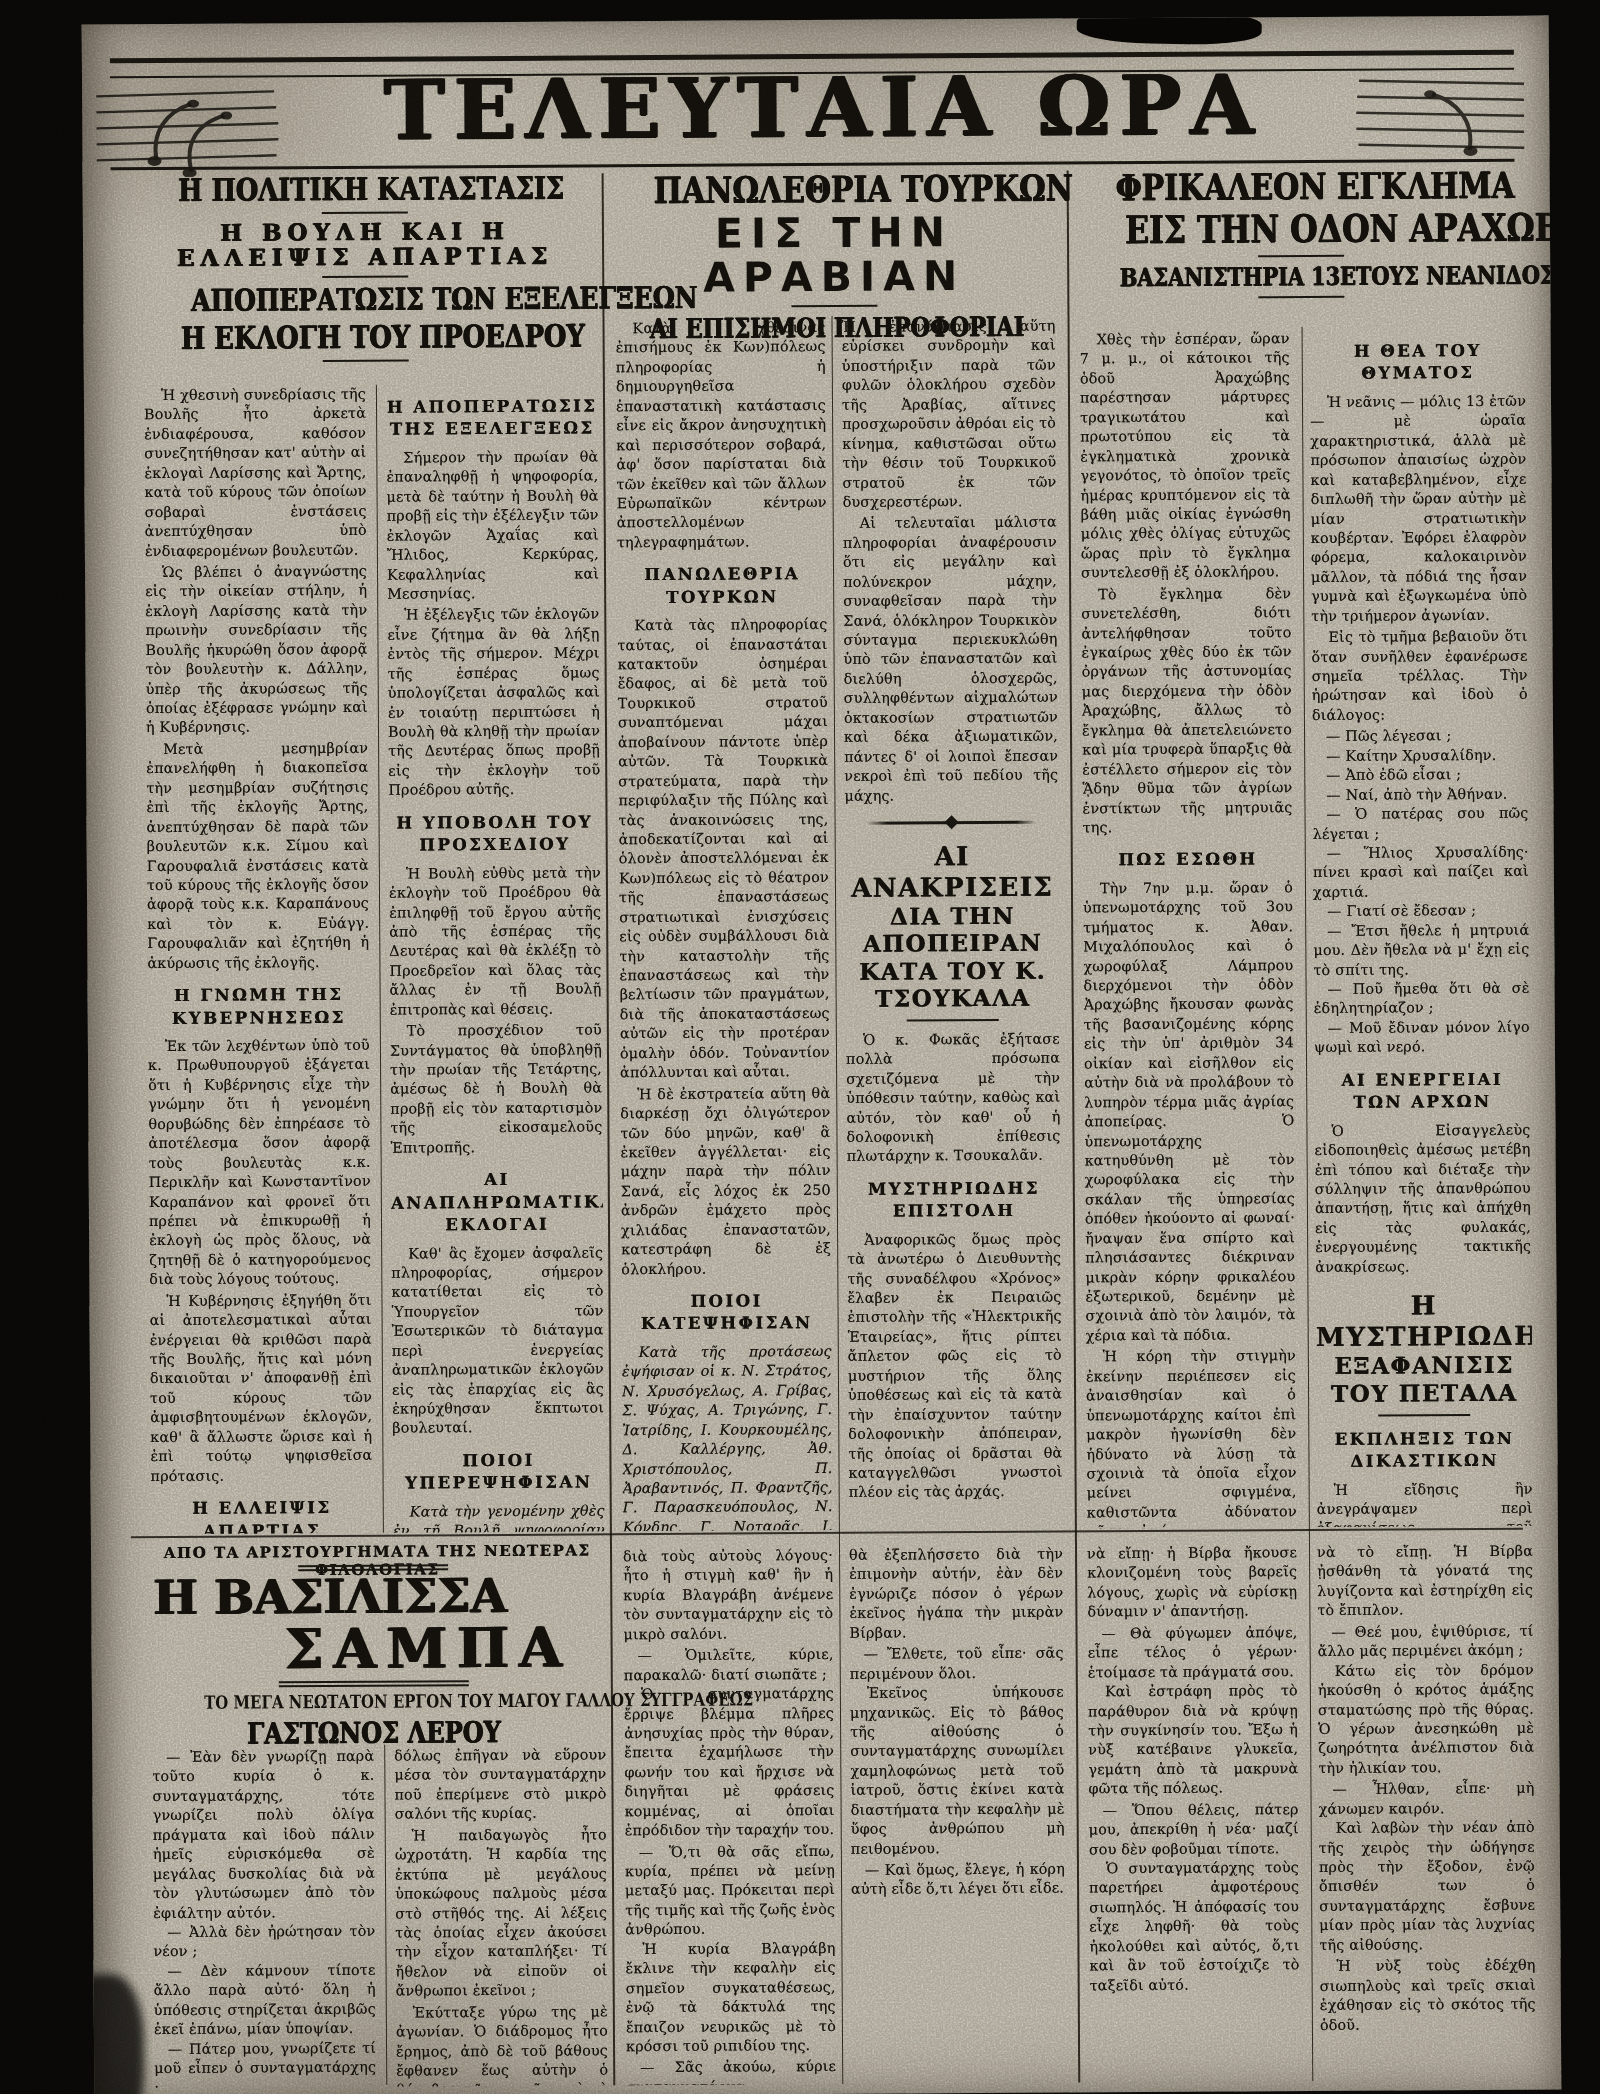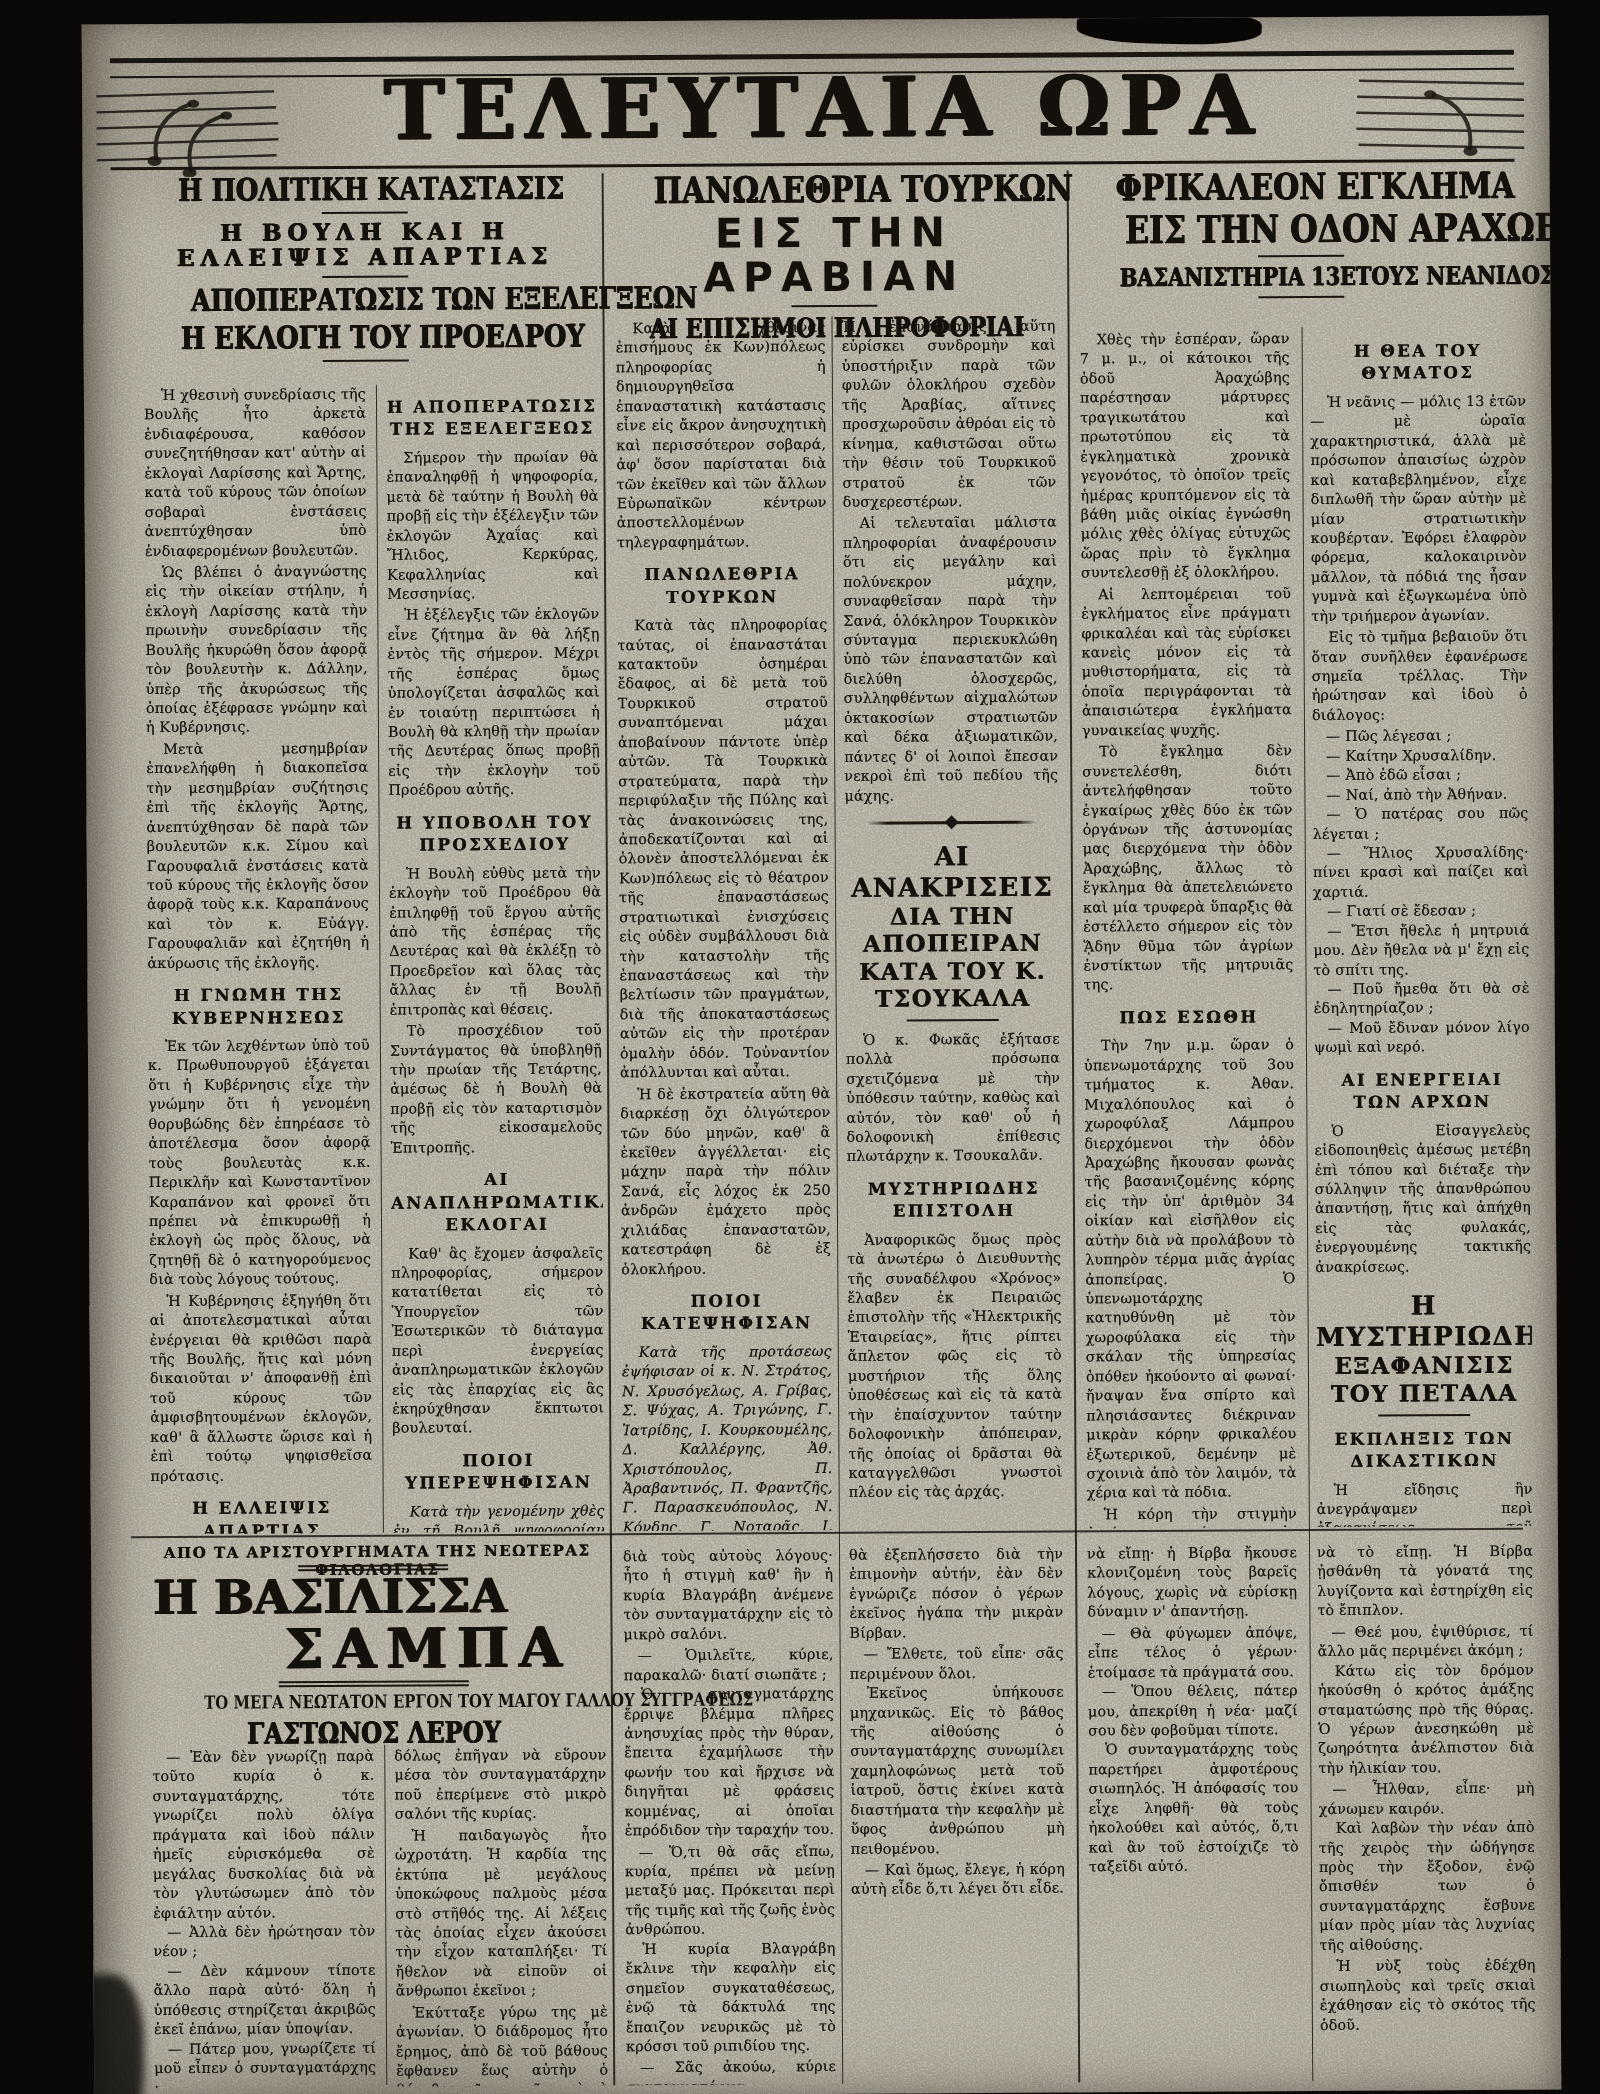--- a/index.html
+++ b/index.html
@@ -174,21 +174,20 @@
 
   <div style="position:absolute;left:992px;top:150px;width:452px;text-align:center;">
     <div class="hdrline head-slab" style="font-size:36px;"><span class="cond fat">ΦΡΙΚΑΛΕΟΝ ΕΓΚΛΗΜΑ</span></div>
     <div class="hdrline head-slab" style="font-size:38px;margin-top:2px;"><span class="cond fat">ΕΙΣ ΤΗΝ ΟΔΟΝ ΑΡΑΧΩΒΗΣ</span></div>
     <div class="mini-rule"></div>
     <div class="hdrline head-slab" style="font-size:25px;"><span class="cond fat">ΒΑΣΑΝΙΣΤΗΡΙΑ 13ΕΤΟΥΣ ΝΕΑΝΙΔΟΣ</span></div>
     <div class="mini-rule"></div>
   </div>
   <div class="colbox" style="left:996px;top:312px;width:210px;height:1198px;">
       <p class="para">Χθὲς τὴν ἑσπέραν, ὥραν 7 μ. μ., οἱ κάτοικοι τῆς ὁδοῦ Ἀραχώβης παρέστησαν μάρτυρες τραγικωτάτου καὶ πρωτοτύπου εἰς τὰ ἐγκληματικὰ χρονικὰ γεγονότος, τὸ ὁποῖον τρεῖς ἡμέρας κρυπτόμενον εἰς τὰ βάθη μιᾶς οἰκίας ἐγνώσθη μόλις χθὲς ὀλίγας εὐτυχῶς ὥρας πρὶν τὸ ἔγκλημα συντελεσθῇ ἐξ ὁλοκλήρου.</p>
-      <p class="para">Αἱ λεπτομέρειαι τοῦ ἐγκλήματος εἶνε πράγματι φρικαλέαι καὶ τὰς εὑρίσκει κανεὶς μόνον εἰς τὰ μυθιστορήματα, εἰς τὰ ὁποῖα περιγράφονται τὰ ἀπαισιώτερα ἐγκλήματα γυναικείας ψυχῆς.</p>
       <p class="para">Τὸ ἔγκλημα δὲν συνετελέσθη, διότι ἀντελήφθησαν τοῦτο ἐγκαίρως χθὲς δύο ἐκ τῶν ὀργάνων τῆς ἀστυνομίας μας διερχόμενα τὴν ὁδὸν Ἀραχώβης, ἄλλως τὸ ἔγκλημα θὰ ἀπετελειώνετο καὶ μία τρυφερὰ ὕπαρξις θὰ ἐστέλλετο σήμερον εἰς τὸν ᾍδην θῦμα τῶν ἀγρίων ἐνστίκτων τῆς μητρυιᾶς της.</p>
       <div class="subhead">ΠΩΣ ΕΣΩΘΗ</div>
       <p class="para">Τὴν 7ην μ.μ. ὥραν ὁ ὑπενωμοτάρχης τοῦ 3ου τμήματος κ. Ἀθαν. Μιχαλόπουλος καὶ ὁ χωροφύλαξ Λάμπρου διερχόμενοι τὴν ὁδὸν Ἀραχώβης ἤκουσαν φωνὰς τῆς βασανιζομένης κόρης εἰς τὴν ὑπ' ἀριθμὸν 34 οἰκίαν καὶ εἰσῆλθον εἰς αὐτὴν διὰ νὰ προλάβουν τὸ λυπηρὸν τέρμα μιᾶς ἀγρίας ἀποπείρας. Ὁ ὑπενωμοτάρχης κατηυθύνθη μὲ τὸν χωροφύλακα εἰς τὴν σκάλαν τῆς ὑπηρεσίας ὁπόθεν ἠκούοντο αἱ φωναί· ἤναψαν ἕνα σπίρτο καὶ πλησιάσαντες διέκριναν μικρὰν κόρην φρικαλέου ἐξωτερικοῦ, δεμένην μὲ σχοινιὰ ἀπὸ τὸν λαιμόν, τὰ χέρια καὶ τὰ πόδια.</p>
       <p class="para">Ἡ κόρη τὴν στιγμὴν ἐκείνην περιέπεσεν εἰς ἀναισθησίαν καὶ ὁ ὑπενωμοτάρχης καίτοι ἐπὶ μακρὸν ἠγωνίσθη δὲν ἠδύνατο νὰ λύσῃ τὰ σχοινιὰ τὰ ὁποῖα εἶχον μείνει σφιγμένα, καθιστῶντα ἀδύνατον πᾶσαν ἀπόπειραν.</p>
     </div>
   <div class="colbox" style="left:1226px;top:312px;width:216px;height:1198px;">
       <div class="subhead">Η ΘΕΑ ΤΟΥ ΘΥΜΑΤΟΣ</div>
       <p class="para">Ἡ νεᾶνις — μόλις 13 ἐτῶν — μὲ ὡραῖα χαρακτηριστικά, ἀλλὰ μὲ πρόσωπον ἀπαισίως ὠχρὸν καὶ καταβεβλημένον, εἶχε διπλωθῆ τὴν ὥραν αὐτὴν μὲ μίαν στρατιωτικὴν κουβέρταν. Ἐφόρει ἐλαφρὸν φόρεμα, καλοκαιρινὸν μᾶλλον, τὰ πόδιά της ἦσαν γυμνὰ καὶ ἐξωγκωμένα ὑπὸ τὴν τριήμερον ἀγωνίαν.</p>
       <p class="para">Εἰς τὸ τμῆμα βεβαιοῦν ὅτι ὅταν συνῆλθεν ἐφανέρωσε σημεῖα τρέλλας. Τὴν ἠρώτησαν καὶ ἰδοὺ ὁ διάλογος:</p>
       <p class="para dlg">— Πῶς λέγεσαι ;</p>
@@ -241,20 +240,21 @@
     </div>
   <div class="colbox" style="left:758px;top:1526px;width:214px;height:538px;">
       <p class="para cont">θὰ ἐξεπλήσσετο διὰ τὴν ἐπιμονὴν αὐτήν, ἐὰν δὲν ἐγνώριζε πόσον ὁ γέρων ἐκεῖνος ἠγάπα τὴν μικρὰν Βίρβαν.</p>
       <p class="para dlg">— Ἔλθετε, τοῦ εἶπε· σᾶς περιμένουν ὅλοι.</p>
       <p class="para">Ἐκεῖνος ὑπήκουσε μηχανικῶς. Εἰς τὸ βάθος τῆς αἰθούσης ὁ συνταγματάρχης συνωμίλει χαμηλοφώνως μετὰ τοῦ ἰατροῦ, ὅστις ἐκίνει κατὰ διαστήματα τὴν κεφαλὴν μὲ ὕφος ἀνθρώπου μὴ πειθομένου.</p>
       <p class="para dlg">— Καὶ ὅμως, ἔλεγε, ἡ κόρη αὐτὴ εἶδε ὅ,τι λέγει ὅτι εἶδε.</p>
     </div>
   <div class="colbox" style="left:996px;top:1526px;width:210px;height:538px;">
       <p class="para cont">νὰ εἴπῃ· ἡ Βίρβα ἤκουσε κλονιζομένη τοὺς βαρεῖς λόγους, χωρὶς νὰ εὑρίσκῃ δύναμιν ν' ἀπαντήσῃ.</p>
       <p class="para dlg">— Θὰ φύγωμεν ἀπόψε, εἶπε τέλος ὁ γέρων· ἑτοίμασε τὰ πράγματά σου.</p>
+      <p class="para">Καὶ ἐστράφη πρὸς τὸ παράθυρον διὰ νὰ κρύψῃ τὴν συγκίνησίν του. Ἔξω ἡ νὺξ κατέβαινε γλυκεῖα, γεμάτη ἀπὸ τὰ μακρυνὰ φῶτα τῆς πόλεως.</p>
       <p class="para dlg">— Ὅπου θέλεις, πάτερ μου, ἀπεκρίθη ἡ νέα· μαζί σου δὲν φοβοῦμαι τίποτε.</p>
       <p class="para">Ὁ συνταγματάρχης τοὺς παρετήρει ἀμφοτέρους σιωπηλός. Ἡ ἀπόφασίς του εἶχε ληφθῆ· θὰ τοὺς ἠκολούθει καὶ αὐτός, ὅ,τι καὶ ἂν τοῦ ἐστοίχιζε τὸ ταξεῖδι αὐτό.</p>
     </div>
   <div class="colbox" style="left:1226px;top:1526px;width:216px;height:538px;">
       <p class="para cont">νὰ τὸ εἴπῃ. Ἡ Βίρβα ᾐσθάνθη τὰ γόνατά της λυγίζοντα καὶ ἐστηρίχθη εἰς τὸ ἔπιπλον.</p>
       <p class="para dlg">— Θεέ μου, ἐψιθύρισε, τί ἄλλο μᾶς περιμένει ἀκόμη ;</p>
       <p class="para">Κάτω εἰς τὸν δρόμον ἠκούσθη ὁ κρότος ἁμάξης σταματώσης πρὸ τῆς θύρας. Ὁ γέρων ἀνεσηκώθη μὲ ζωηρότητα ἀνέλπιστον διὰ τὴν ἡλικίαν του.</p>
       <p class="para dlg">— Ἦλθαν, εἶπε· μὴ χάνωμεν καιρόν.</p>
       <p class="para">Καὶ λαβὼν τὴν νέαν ἀπὸ τῆς χειρὸς τὴν ὡδήγησε πρὸς τὴν ἔξοδον, ἐνῷ ὄπισθέν των ὁ συνταγματάρχης ἔσβυνε μίαν πρὸς μίαν τὰς λυχνίας τῆς αἰθούσης.</p>
       <p class="para">Ἡ νὺξ τοὺς ἐδέχθη σιωπηλοὺς καὶ τρεῖς σκιαὶ ἐχάθησαν εἰς τὸ σκότος τῆς ὁδοῦ.</p>

